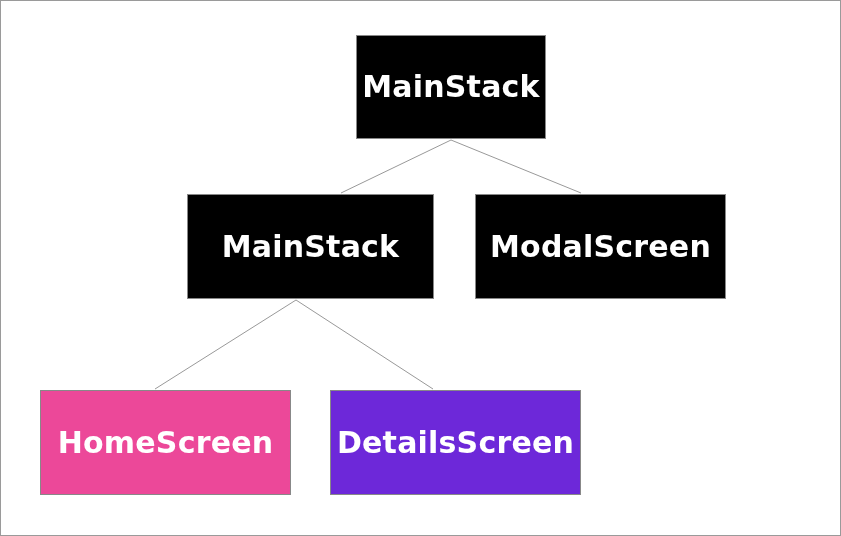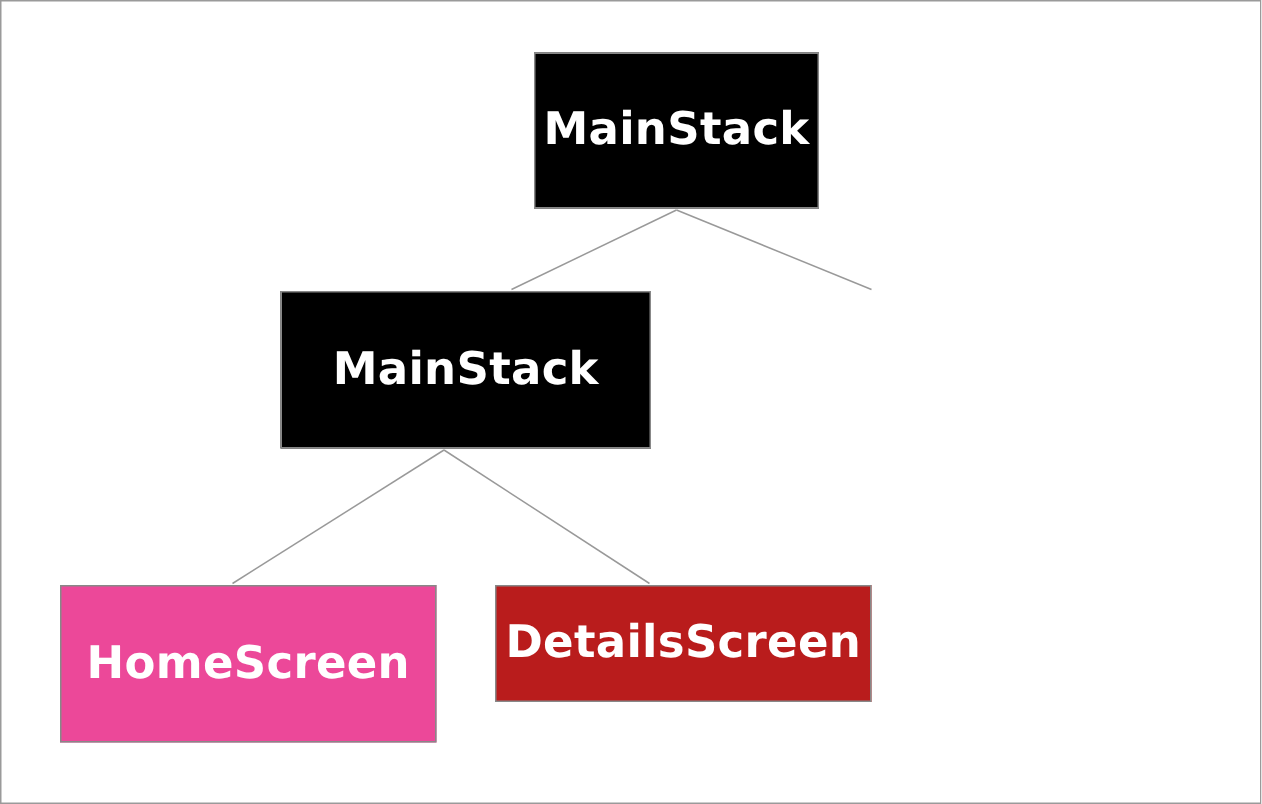--- a/index.html
+++ b/index.html
@@ -57,22 +57,25 @@
     </svg>
 
   <div class="node" id="node-0" style="left: 355px; top: 34px; width: 190px; height: 104px; background: rgb(0, 0, 0); border-color: rgb(136, 136, 136);">
     <span class="node-label">MainStack</span>
   </div>
 
   <div class="node" id="node-1" style="left: 186px; top: 193px; width: 247px; height: 105px; background: rgb(0, 0, 0); border-color: rgb(136, 136, 136);">
     <span class="node-label">MainStack</span>
   </div>
 
+  <div class="node" id="node-2" style="left: 474px; top: 193px; width: 251px; height: 105px; background: rgb(0, 0, 0); border-color: rgb(136, 136, 136);">
+    <span class="node-label">ModalScreen</span>
+  </div>
 
   <div class="node" id="node-3" style="left: 39px; top: 389px; width: 251px; height: 105px; background: #ec4899; border-color: rgb(136, 136, 136);">
     <span class="node-label">HomeScreen</span>
   </div>
 
-  <div class="node" id="node-4" style="left: 329px; top: 389px; width: 251px; height: 78px; background: #b91c1c; border-color: rgb(136, 136, 136); justify-content: center;">
+  <div class="node" id="node-4" style="left: 329px; top: 389px; width: 251px; height: 105px; background: #6d28d9; border-color: rgb(136, 136, 136); justify-content: center;">
     <span class="node-label">DetailsScreen</span>
   </div>
 
 </div>
 
 </body></html>

